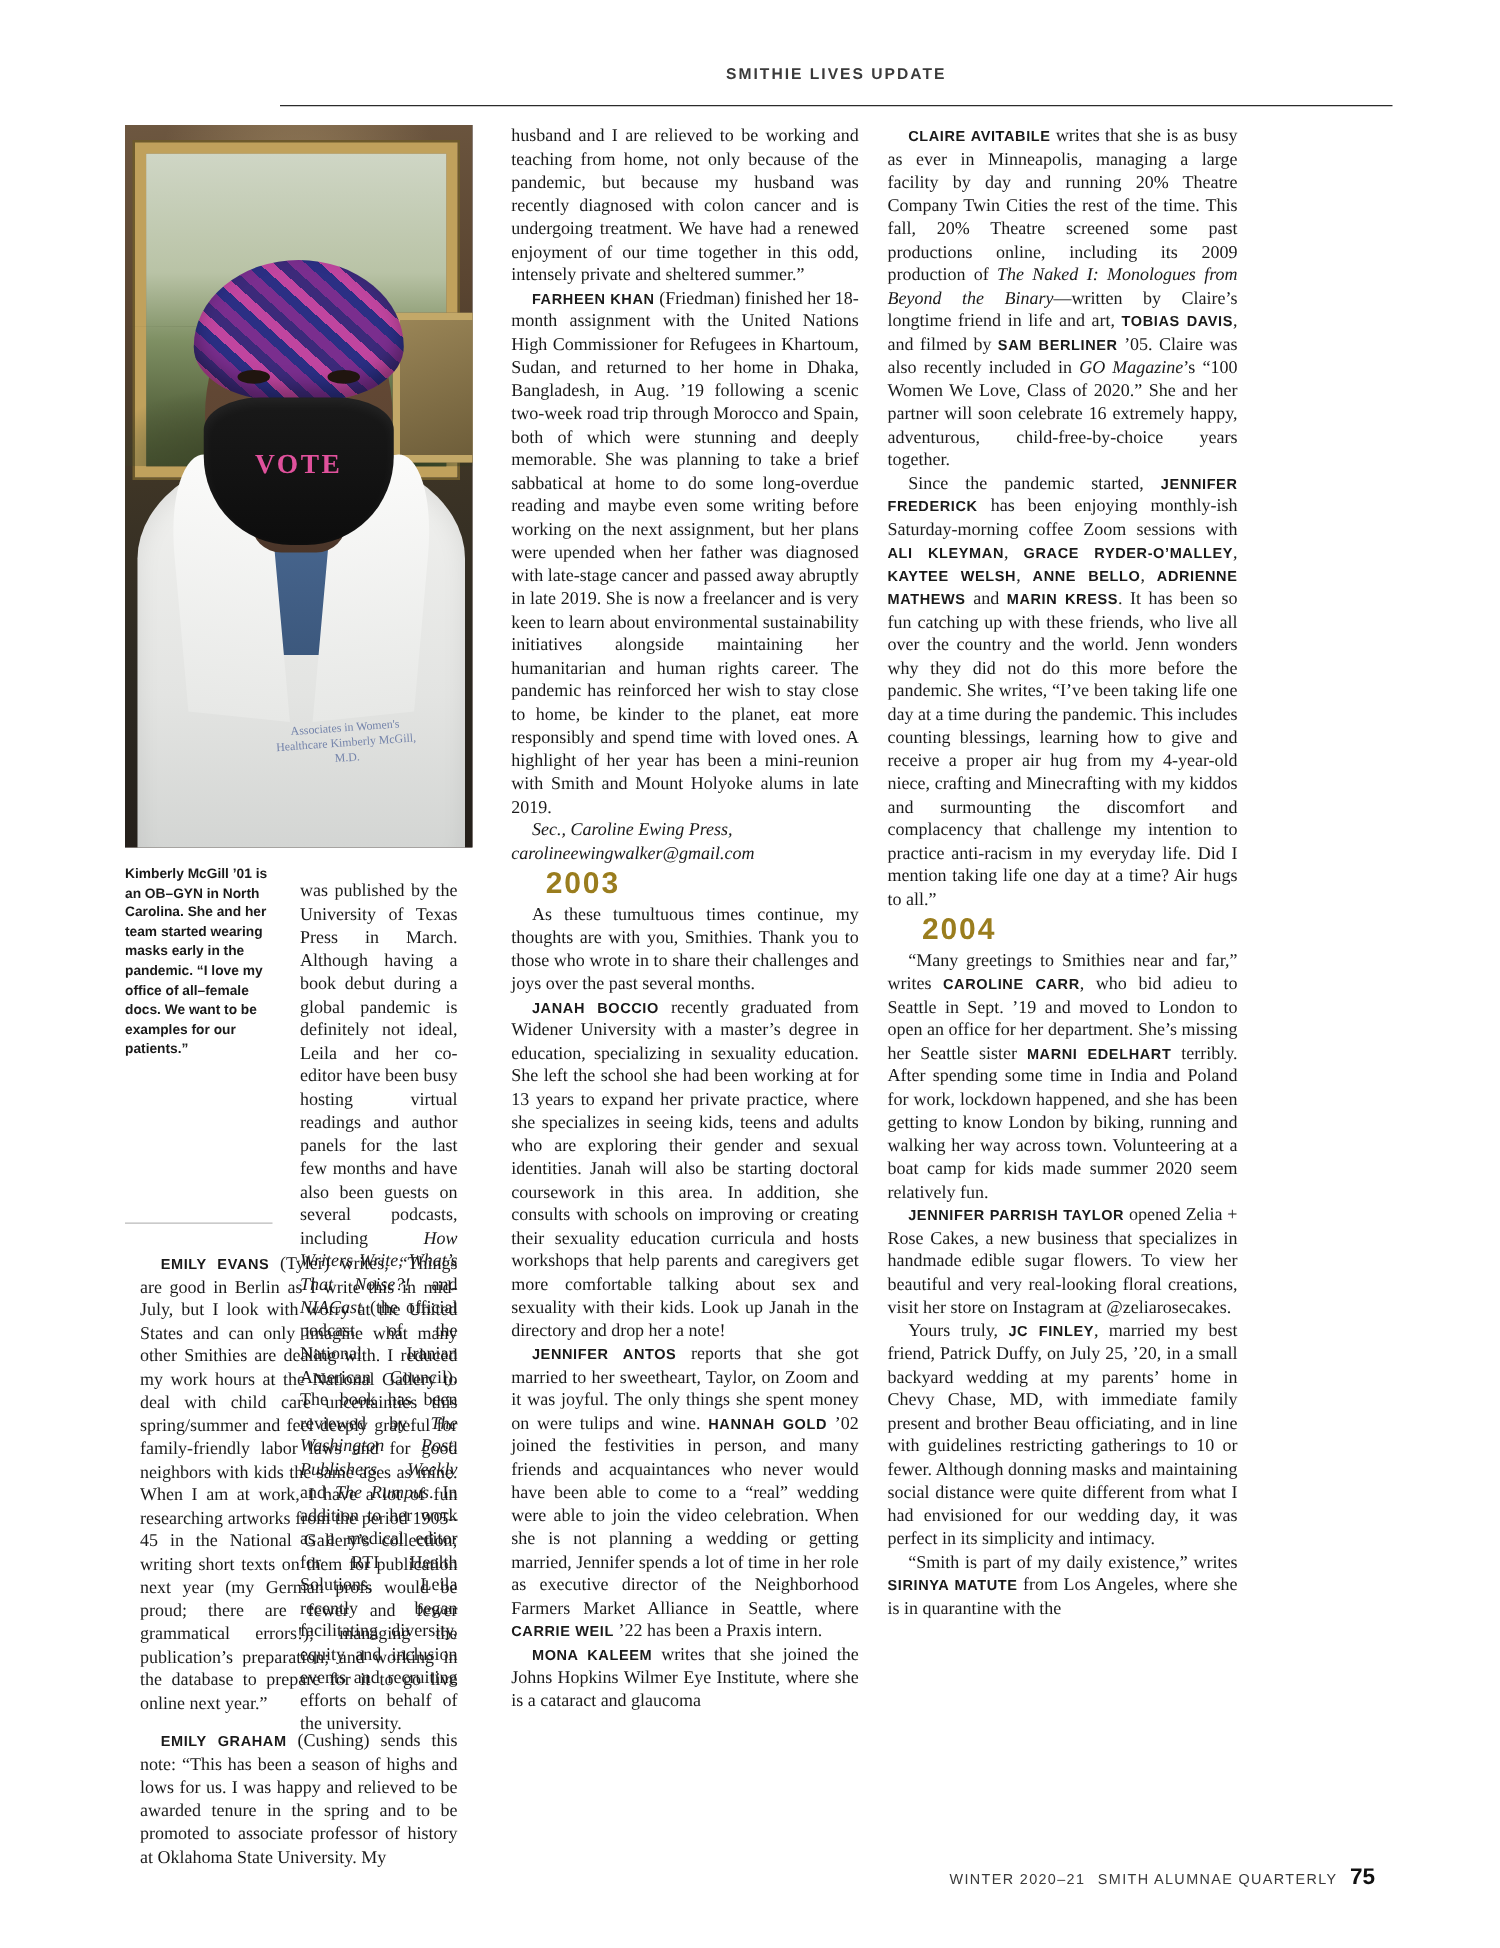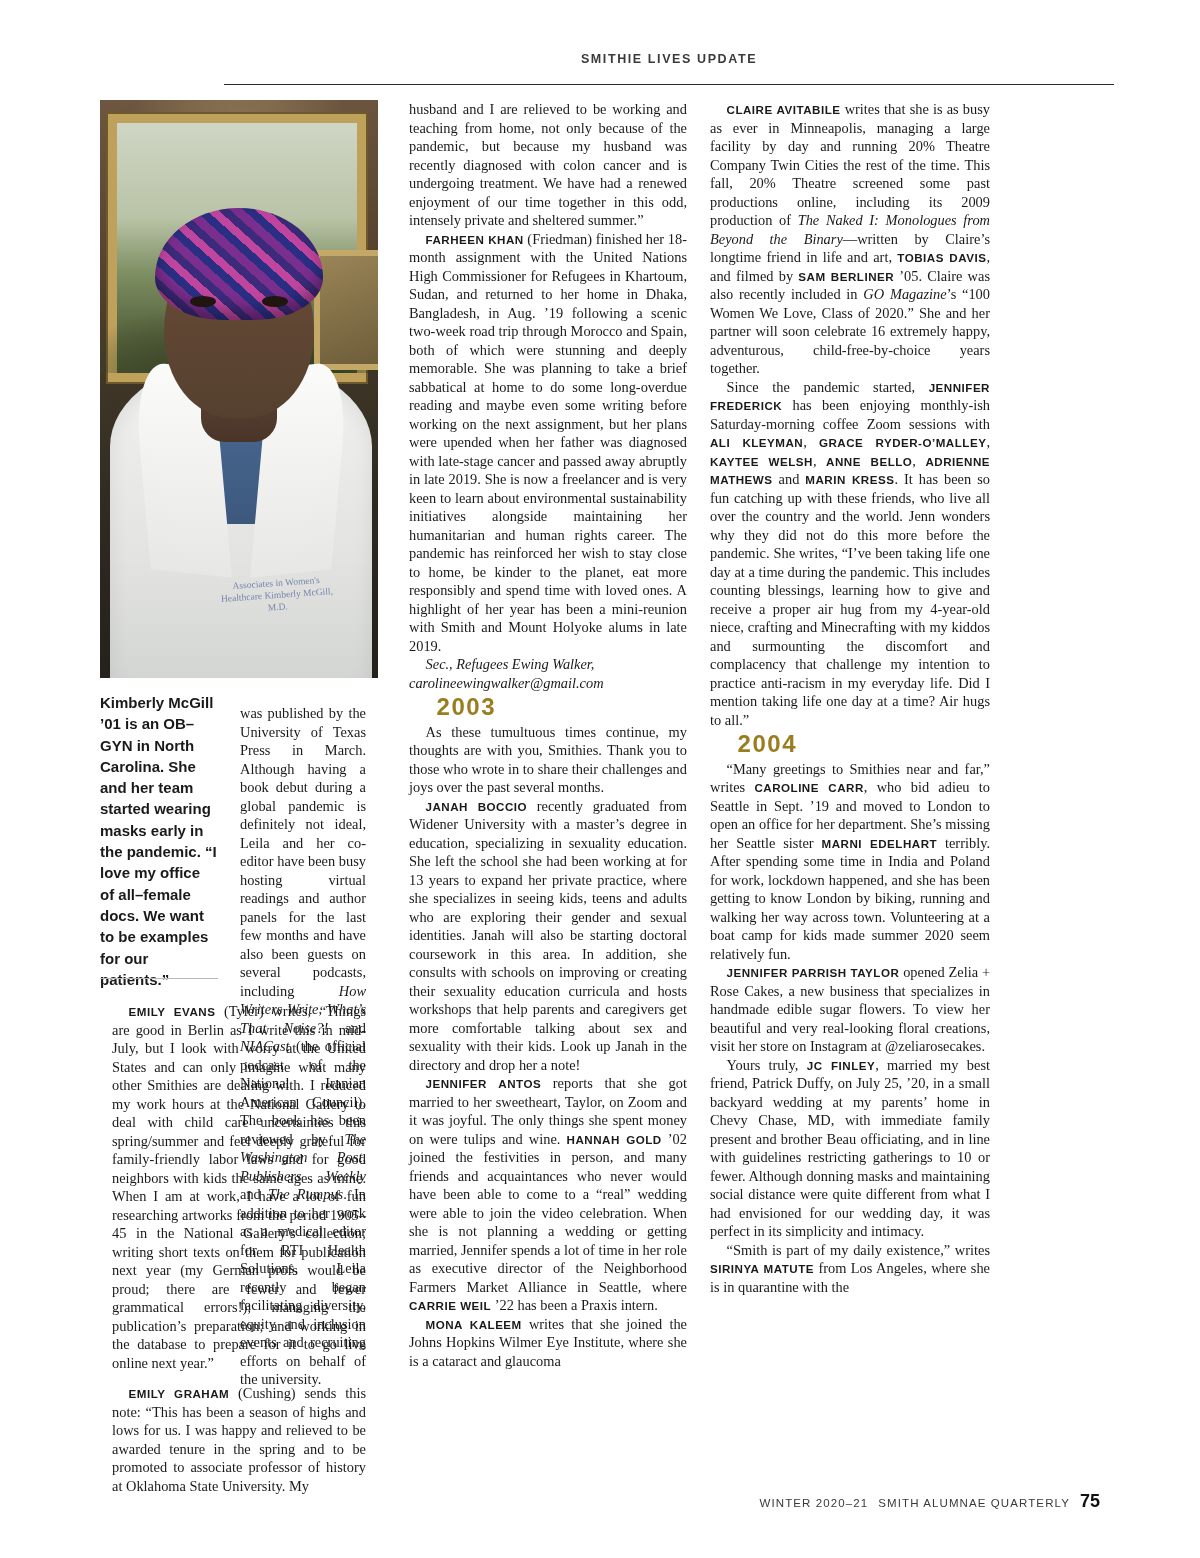--- a/index.html
+++ b/index.html
@@ -239,21 +239,21 @@
   .doc-eyes i.r { right: 6px; }
 
   
   .caption {
     position: absolute;
     left: 100px;
     top: 692px;
     width: 118px;
     font-family: "Liberation Sans", sans-serif;
     font-weight: bold;
-    font-size: 15px;
+    font-size: 11px;
     line-height: 1.42;
     color: #1a1a1a;
   }
   .caption-rule {
     position: absolute;
     left: 100px;
     top: 978px;
     width: 118px;
     height: 1px;
     background: #b9b9b9;
@@ -326,40 +326,43 @@
         <div class="lapelR"></div>
         <div class="coat-text">Associates in Women's Healthcare  Kimberly McGill, M.D.</div>
       </div>
       <div class="doc-neck"></div>
       <div class="doc-head"></div>
       <div class="doc-cap"></div>
       <div class="doc-eyes">
           <i class="l"></i>
           <i class="r"></i>
         </div>
+      <div class="doc-mask">
+        <div class="mask-word">VOTE</div>
+      </div>
     </div>
   </div>
 
   <div class="caption">Kimberly McGill ’01 is an OB–GYN in North Carolina. She and her team started wearing masks early in the pandemic. “I love my office of all–female docs. We want to be examples for our patients.”</div>
   <div class="caption-rule"></div>
 
   <div class="col1-body">
     <p class="noindent"><span>was published by the University of Texas Press in March. Although having a book debut during a global pandemic is definitely not ideal, Leila and her co-editor have been busy hosting virtual readings and author panels for the last few months and have also been guests on several podcasts, including </span><em>How Writers Write</em><span>, </span><em>What’s That Noise?!</em><span> and </span><em>NIACast</em><span> (the official podcast of the National Iranian American Council). The book has been reviewed by </span><em>The Washington Post, Publishers Weekly</em><span> and </span><em>The Rumpus</em><span>. In addition to her work as a medical editor for RTI Health Solutions, Leila recently began facilitating diversity, equity and inclusion events and recruiting efforts on behalf of the university.</span></p>
   </div>
 
   <div class="col1-rest">
     <p><span class="smallcaps">EMILY EVANS</span><span> (Tyler) writes, “Things are good in Berlin as I write this in mid-July, but I look with worry at the United States and can only imagine what many other Smithies are dealing with. I reduced my work hours at the National Gallery to deal with child care uncertainties this spring/summer and feel deeply grateful for family-friendly labor laws and for good neighbors with kids the same ages as mine. When I am at work, I have a lot of fun researching artworks from the period 1905–45 in the National Gallery’s collection; writing short texts on them for publication next year (my German profs would be proud; there are fewer and fewer grammatical errors!); managing the publication’s preparation; and working in the database to prepare for it to go live online next year.”</span></p>
     <p><span class="smallcaps">EMILY GRAHAM</span><span> (Cushing) sends this note: “This has been a season of highs and lows for us. I was happy and relieved to be awarded tenure in the spring and to be promoted to associate professor of history at Oklahoma State University. My</span></p>
   </div>
 
   <div class="col" id="col2">
     <p class="noindent">husband and I are relieved to be working and teaching from home, not only because of the pandemic, but because my husband was recently diagnosed with colon cancer and is undergoing treatment. We have had a renewed enjoyment of our time together in this odd, intensely private and sheltered summer.”</p>
     <p><span class="smallcaps">FARHEEN KHAN</span><span> (Friedman) finished her 18-month assignment with the United Nations High Commissioner for Refugees in Khartoum, Sudan, and returned to her home in Dhaka, Bangladesh, in Aug. ’19 following a scenic two-week road trip through Morocco and Spain, both of which were stunning and deeply memorable. She was planning to take a brief sabbatical at home to do some long-overdue reading and maybe even some writing before working on the next assignment, but her plans were upended when her father was diagnosed with late-stage cancer and passed away abruptly in late 2019. She is now a freelancer and is very keen to learn about environmental sustainability initiatives alongside maintaining her humanitarian and human rights career. The pandemic has reinforced her wish to stay close to home, be kinder to the planet, eat more responsibly and spend time with loved ones. A highlight of her year has been a mini-reunion with Smith and Mount Holyoke alums in late 2019.</span></p>
     <p class="sec-sign">
-      <em>Sec., Refugees Ewing Walker,</em><br>
+      <em>Sec., Caroline Ewing Press,</em><br>
       <em>carolineewingwalker@gmail.com</em>
     </p>
     <p class="year-head">2003</p>
     <p>As these tumultuous times continue, my thoughts are with you, Smithies. Thank you to those who wrote in to share their challenges and joys over the past several months.</p>
     <p><span class="smallcaps">JANAH BOCCIO</span><span> recently graduated from Widener University with a master’s degree in education, specializing in sexuality education. She left the school she had been working at for 13 years to expand her private practice, where she specializes in seeing kids, teens and adults who are exploring their gender and sexual identities. Janah will also be starting doctoral coursework in this area. In addition, she consults with schools on improving or creating their sexuality education curricula and hosts workshops that help parents and caregivers get more comfortable talking about sex and sexuality with their kids. Look up Janah in the directory and drop her a note!</span></p>
     <p><span class="smallcaps">JENNIFER ANTOS</span><span> reports that she got married to her sweetheart, Taylor, on Zoom and it was joyful. The only things she spent money on were tulips and wine. </span><span class="smallcaps">HANNAH GOLD</span><span> ’02 joined the festivities in person, and many friends and acquaintances who never would have been able to come to a “real” wedding were able to join the video celebration. When she is not planning a wedding or getting married, Jennifer spends a lot of time in her role as executive director of the Neighborhood Farmers Market Alliance in Seattle, where </span><span class="smallcaps">CARRIE WEIL</span><span> ’22 has been a Praxis intern.</span></p>
     <p><span class="smallcaps">MONA KALEEM</span><span> writes that she joined the Johns Hopkins Wilmer Eye Institute, where she is a cataract and glaucoma</span></p>
   </div>
 
   <div class="col" id="col3">

